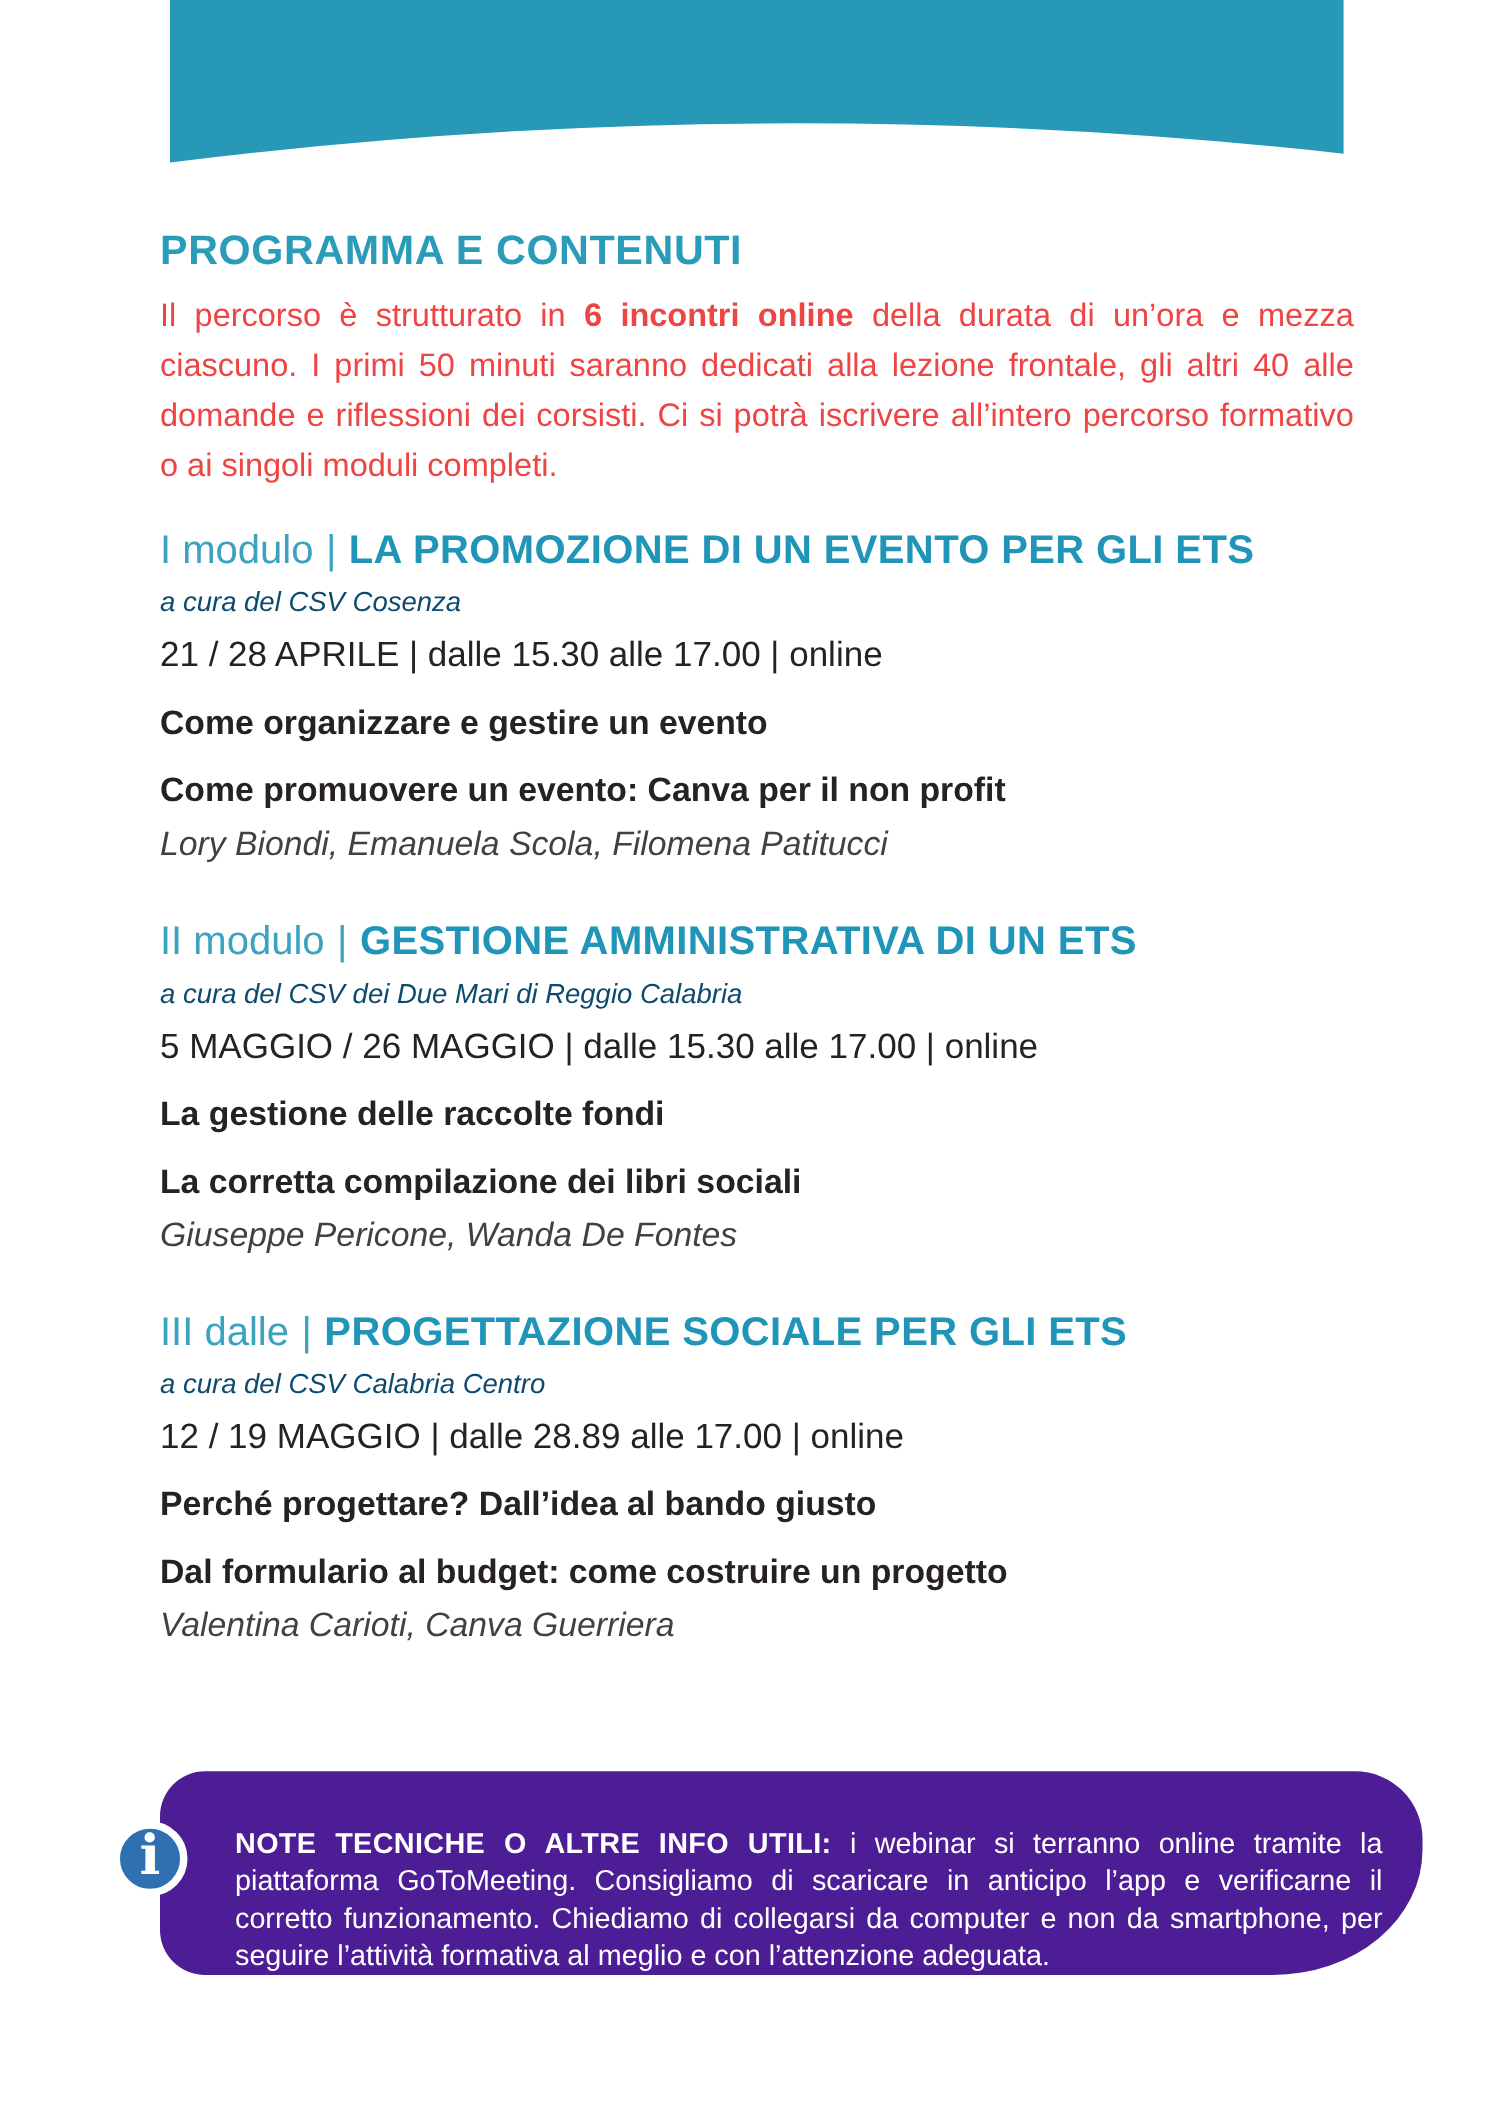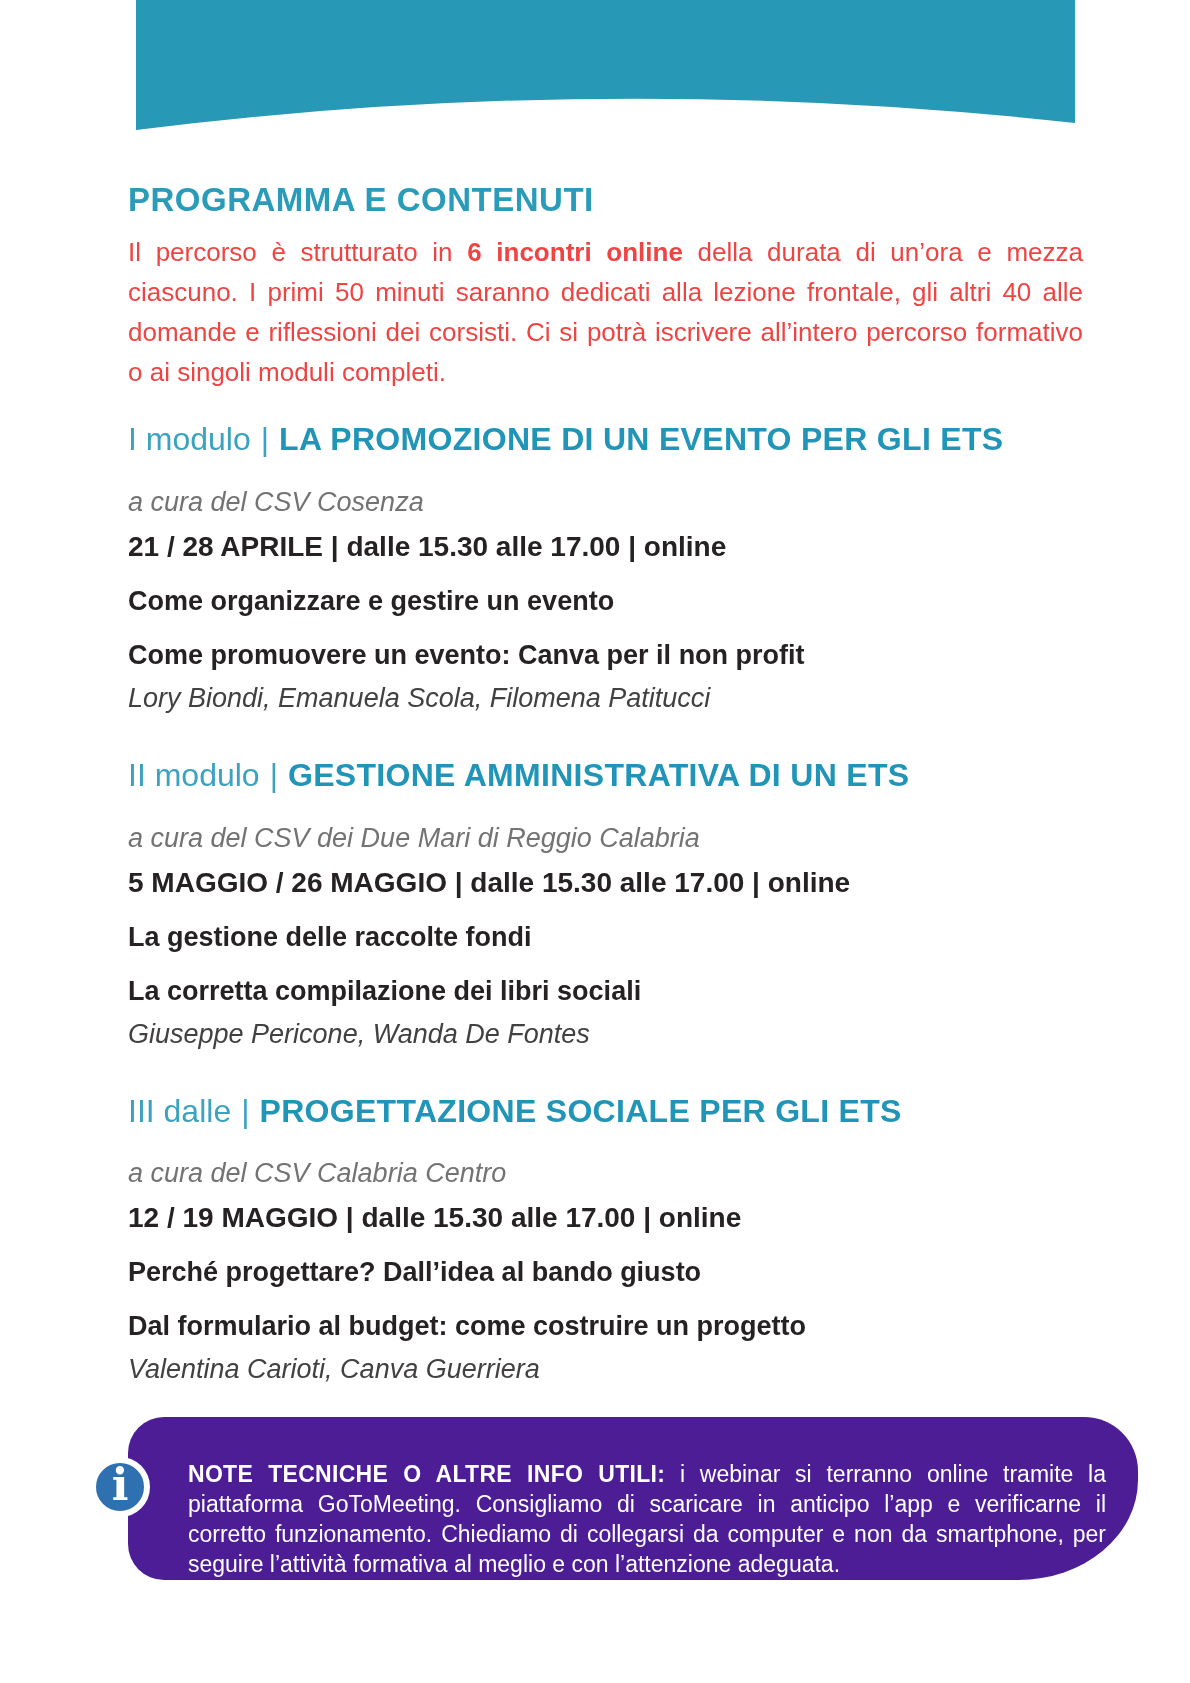--- a/index.html
+++ b/index.html
@@ -53,29 +53,29 @@
     font-weight: 400;
     color: #3ba2c0;
   }
   .m-title .sep { padding: 0 10px; font-weight: 400; color: #3ba2c0; }
   .m-title .t {
     font-weight: 800;
     color: #2095b8;
     letter-spacing: 0.3px;
   }
   .curator {
-    margin-top: 29px;
-    font-size: 27px;
+    margin-top: 11px;
+    font-size: 22px;
     font-style: italic;
-    color: #737373;
+    color: #0c4a6e;
   }
   .schedule {
     margin-top: 13px;
     font-size: 28px;
-    font-weight: 700;
+    font-weight: 400;
     color: #262223;
   }
   .topic {
     margin-top: 23px;
     font-size: 27px;
     font-weight: 700;
     color: #262223;
   }
   .speakers {
     margin-top: 12px;
@@ -155,21 +155,21 @@
       <div class="curator">a cura del CSV dei Due Mari di Reggio Calabria</div>
       <div class="schedule">5 MAGGIO / 26 MAGGIO | dalle 15.30 alle 17.00 | online</div>
       <div class="topic">La gestione delle raccolte fondi</div>
       <div class="topic">La corretta compilazione dei libri sociali</div>
       <div class="speakers">Giuseppe Pericone, Wanda De Fontes</div>
     </section>
 
     <section class="module">
       <div class="m-title"><span>III dalle</span><span class="sep">|</span><span class="t">PROGETTAZIONE SOCIALE PER GLI ETS</span></div>
       <div class="curator">a cura del CSV Calabria Centro</div>
-      <div class="schedule">12 / 19 MAGGIO | dalle 15.30 alle 17.00 | online</div>
+      <div class="schedule">12 / 19 MAGGIO | dalle 28.89 alle 17.00 | online</div>
       <div class="topic">Perché progettare? Dall’idea al bando giusto</div>
       <div class="topic">Dal formulario al budget: come costruire un progetto</div>
       <div class="speakers">Valentina Carioti, Canva Guerriera</div>
     </section>
 
   </div>
 
   <div class="note-box">
     <p class="note-text"><span class="b">NOTE TECNICHE O ALTRE INFO UTILI:</span><span> i webinar si terranno online tramite la piattaforma GoToMeeting. Consigliamo di scaricare in anticipo l’app e verificarne il corretto funzionamento. Chiediamo di collegarsi da computer e non da smartphone, per seguire l’attività formativa al meglio e con l’attenzione adeguata.</span></p>
   </div>

